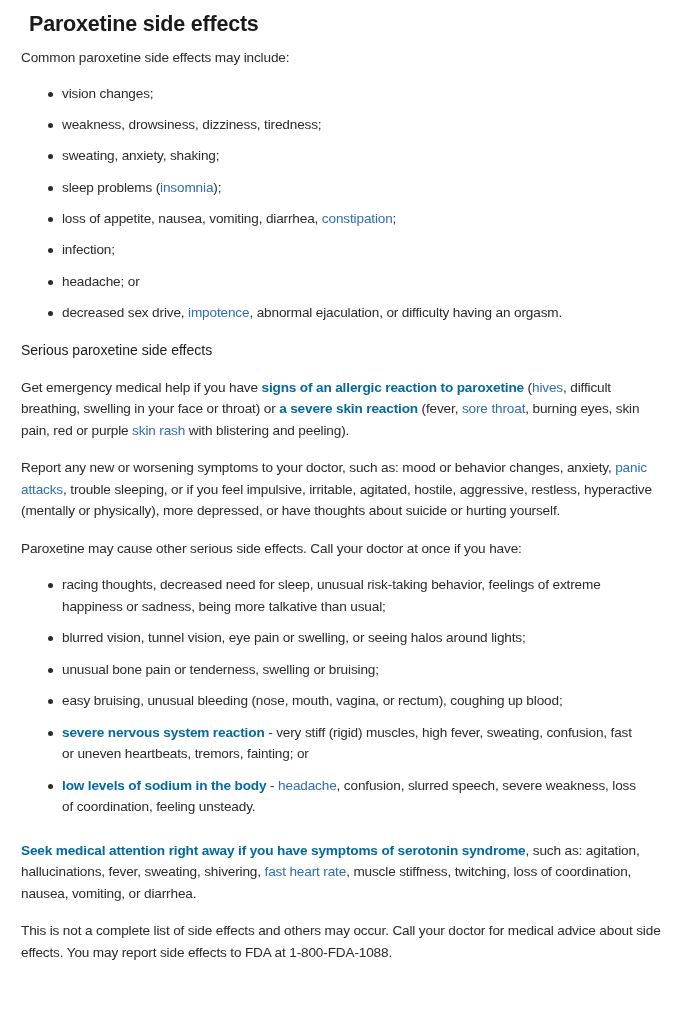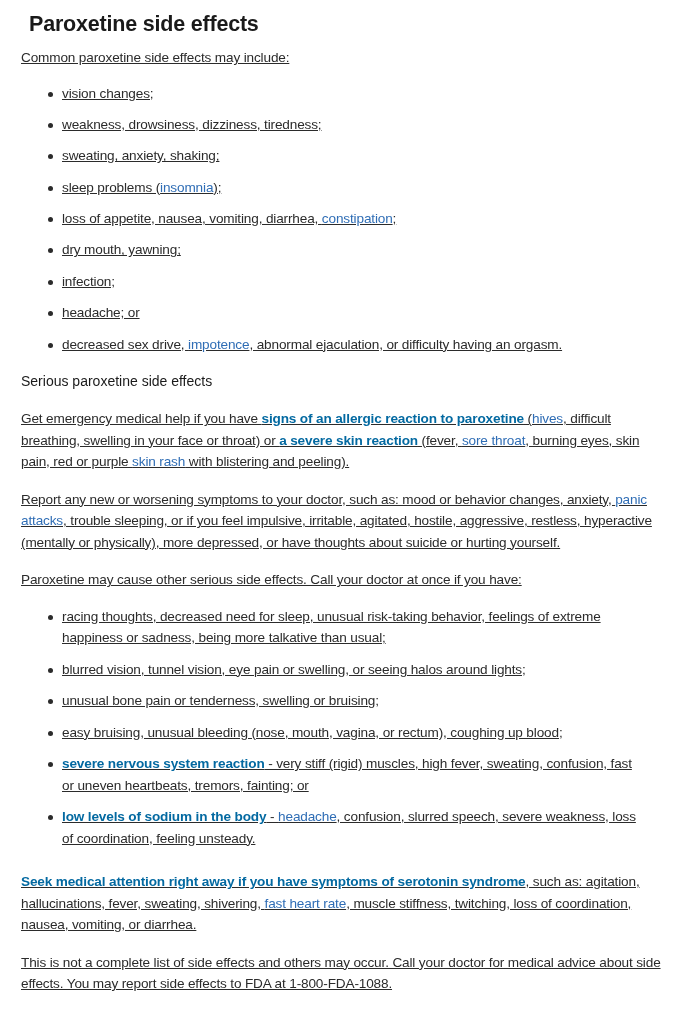--- a/index.html
+++ b/index.html
@@ -8,21 +8,21 @@
     font-family: "Liberation Sans", sans-serif;
     color: #2b2b2b;
   }
   .page { padding: 0 21px; }
   h1 {
     margin: 8px; padding-top: 4px;
     font-size: 21.5px; font-weight: bold; color: #1a1a1a;
     line-height: 24px; letter-spacing: -0.2px;
   }
   p, li {
-    font-size: 13.6px; line-height: 21.5px; letter-spacing: -0.15px; text-decoration: underline;
+    font-size: 13.6px; line-height: 21.5px; letter-spacing: -0.15px;
   }
   p { margin: 0; }
   .intro { margin-top: 11px; }
   ul { margin: 16px; padding-left: 25px; list-style: none; }
   ul li { position: relative; margin: 0; }
   ul li::before {
     content: ""; position: absolute; left: -14px; top: 9px;
     width: 5px; height: 5px; border-radius: 50%; background: #2b2b2b;
   }
   ul.common { margin-top: 14px; }
@@ -39,21 +39,20 @@
 
 <div class="page">
   <h1>Paroxetine side effects</h1>
   <p class="intro">Common paroxetine side effects may include:</p>
   <ul class="common">
       <li><span>vision changes;</span></li>
       <li><span>weakness, drowsiness, dizziness, tiredness;</span></li>
       <li><span>sweating, anxiety, shaking;</span></li>
       <li><span>sleep problems (</span><a href="#">insomnia</a><span>);</span></li>
       <li><span>loss of appetite, nausea, vomiting, diarrhea, </span><a href="#">constipation</a><span>;</span></li>
-      <li><span>dry mouth, yawning;</span></li>
       <li><span>infection;</span></li>
       <li><span>headache; or</span></li>
       <li><span>decreased sex drive, </span><a href="#">impotence</a><span>, abnormal ejaculation, or difficulty having an orgasm.</span></li>
     </ul>
 
   <h2 class="sub">Serious paroxetine side effects</h2>
   <p class="para"><span>Get emergency medical help if you have </span><b>signs of an allergic reaction to paroxetine</b><span> (</span><a href="#">hives</a><span>, difficult breathing, swelling in your face or throat) or </span><b>a severe skin reaction</b><span> (fever, </span><a href="#">sore throat</a><span>, burning eyes, skin pain, red or purple </span><a href="#">skin rash</a><span> with blistering and peeling).</span></p>
   <p class="para"><span>Report any new or worsening symptoms to your doctor, such as: mood or behavior changes, anxiety, </span><a href="#">panic attacks</a><span>, trouble sleeping, or if you feel impulsive, irritable, agitated, hostile, aggressive, restless, hyperactive (mentally or physically), more depressed, or have thoughts about suicide or hurting yourself.</span></p>
   <p class="para">Paroxetine may cause other serious side effects. Call your doctor at once if you have:</p>
   <ul class="serious">

